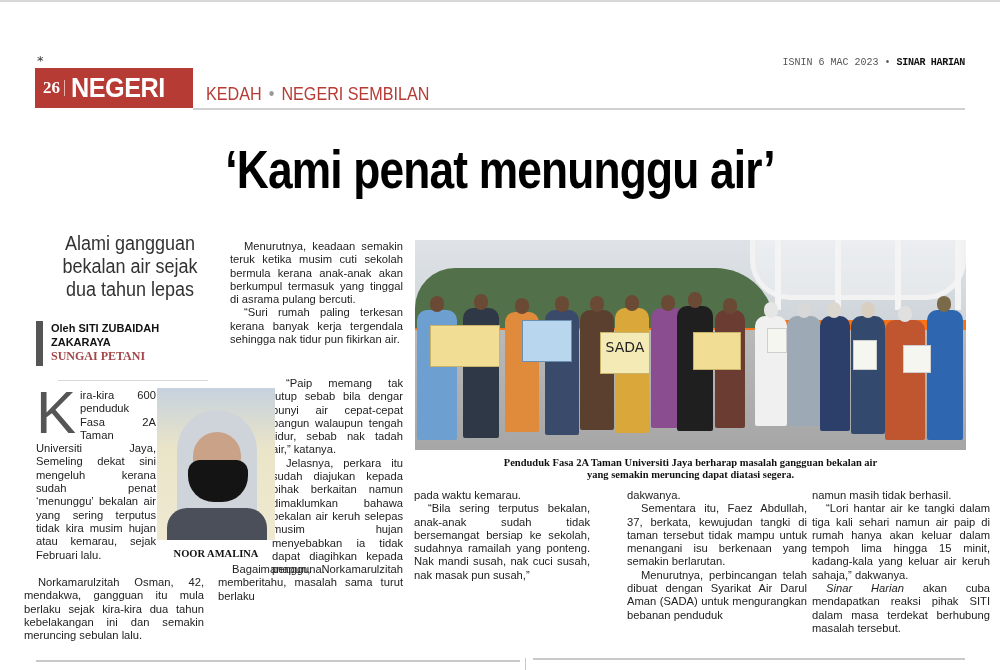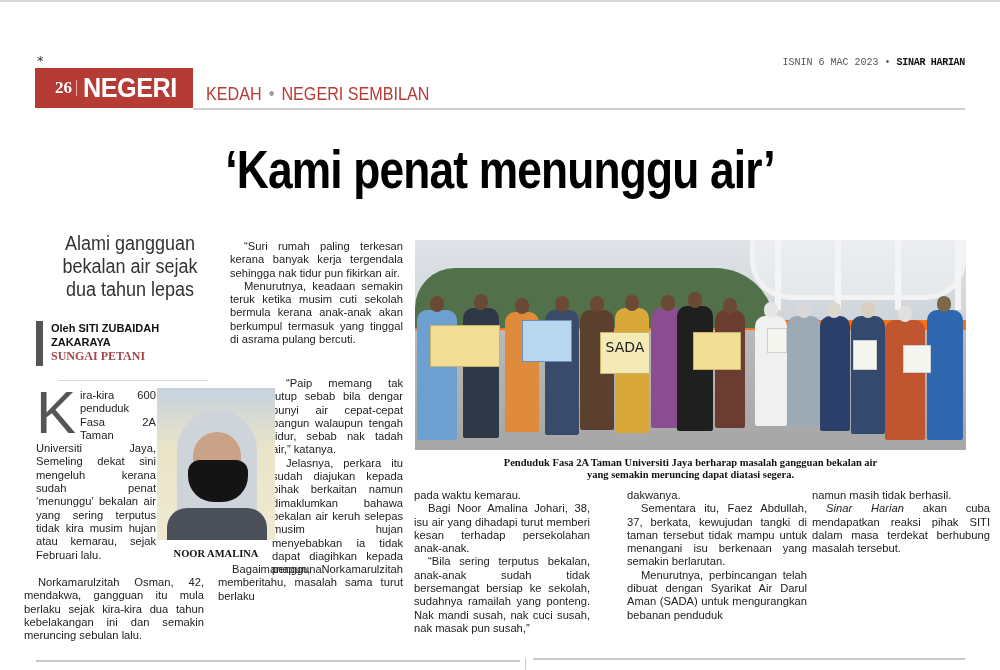--- a/index.html
+++ b/index.html
@@ -3,21 +3,21 @@
 <meta charset="utf-8">
 <style>
   * { box-sizing: border-box; margin: 0; padding: 0; }
   html, body { width: 1000px; height: 670px; background: #ffffff; overflow: hidden; }
   body { position: relative; font-family: "Liberation Sans", sans-serif; color: #1a1a1a; }
 
   .top-border { position: absolute; left: 0; top: 0; width: 1000px; height: 2px; background: #d8d8d8; }
 
   .asterisk { position: absolute; left: 37px; top: 53px; font-size: 13px; color: #333; font-family: "DejaVu Sans", sans-serif; }
 
-  .section-badge { position: absolute; left: 35px; top: 68px; width: 158px; height: 40px; background: #b73b35; display: flex; align-items: center; padding-left: 20px; }
+  .section-badge { position: absolute; left: 35px; top: 68px; width: 158px; height: 40px; background: #b73b35; display: flex; align-items: center; padding-left: 8px; }
   .page-num { font-family: "Liberation Serif", serif; font-weight: bold; font-size: 17px; color: #fff; }
   .page-sep { width: 1px; height: 16px; background: #e8b0ac; margin: 0 6px 0 4px; }
   .section-name { font-family: "Liberation Sans", sans-serif; font-weight: bold; font-size: 28px; color: #fff; letter-spacing: -0.5px; transform: scaleX(0.9); transform-origin: left center; }
 
   .region { position: absolute; left: 206px; top: 83px; font-size: 19px; color: #b73b35; transform: scaleX(0.85); transform-origin: left center; white-space: nowrap; }
   .region .dot { color: #999; margin: 0 3px; }
 
   .header-rule { position: absolute; left: 193px; top: 108px; width: 772px; height: 2px; background: #d0d0d0; }
 
   .dateline { position: absolute; right: 35px; top: 57px; font-size: 10px; color: #555; white-space: nowrap; font-family: Liberation Mono, monospace; }
@@ -114,22 +114,22 @@
 
 <div class="col col1">
   <span class="dropcap">K</span>
   <p class="noindent">ira-kira 600 penduduk Fasa 2A Taman Universiti Jaya, Semeling dekat sini mengeluh kerana sudah penat ‘menunggu’ bekalan air yang sering terputus tidak kira musim hujan atau kemarau, sejak Februari lalu.</p>
 </div>
 <div class="col col1b">
   <p>Norkamarulzitah Osman, 42, mendakwa, gangguan itu mula berlaku sejak kira-kira dua tahun kebelakangan ini dan semakin meruncing sebulan lalu.</p>
 </div>
 
 <div class="col col2">
+  <p>Menurutnya, keadaan semakin teruk ketika musim cuti sekolah bermula kerana anak-anak akan berkumpul termasuk yang tinggal di asrama pulang bercuti.</p>
   <p>“Suri rumah paling terkesan kerana banyak kerja tergendala sehingga nak tidur pun fikirkan air.</p>
-  <p>Menurutnya, keadaan semakin teruk ketika musim cuti sekolah bermula kerana anak-anak akan berkumpul termasuk yang tinggal di asrama pulang bercuti.</p>
 </div>
 <div class="col col2b">
   <p>“Paip memang tak tutup sebab bila dengar bunyi air cepat-cepat bangun walaupun tengah tidur, sebab nak tadah air,” katanya.</p>
   <p>Jelasnya, perkara itu sudah diajukan kepada pihak berkaitan namun dimaklumkan bahawa bekalan air keruh selepas musim hujan menyebabkan ia tidak dapat diagihkan kepada pengguna.</p>
 </div>
 <div class="col col2c">
   <p>Bagaimanapun, Norkamarulzitah memberitahu, masalah sama turut berlaku</p>
 </div>
 
 <div class="portrait">
@@ -191,30 +191,30 @@
   <div class="sign sign-white" style="left:488px;top:105px;width:28px;height:28px"></div>
 </div>
 
 <div class="photo-caption">
   <div>Penduduk Fasa 2A Taman Universiti Jaya berharap masalah gangguan bekalan air</div>
   <div>yang semakin meruncing dapat diatasi segera.</div>
 </div>
 
 <div class="col col3">
   <p class="noindent">pada waktu kemarau.</p>
-  <p>Bagi Noor Amalina Johari, 38, isu air yang dihadapi turut memberi kesan terhadap persekolahan anak-anak.</p>
   <p>“Bila sering terputus bekalan, anak-anak sudah tidak bersemangat bersiap ke sekolah, sudahnya ramailah yang ponteng. Nak mandi susah, nak cuci susah, nak masak pun susah,”</p>
 </div>
 
 <div class="col col4">
   <p class="noindent">dakwanya.</p>
   <p>Sementara itu, Faez Abdullah, 37, berkata, kewujudan tangki di taman tersebut tidak mampu untuk menangani isu berkenaan yang semakin berlarutan.</p>
   <p>Menurutnya, perbincangan telah dibuat dengan Syarikat Air Darul Aman (SADA) untuk mengurangkan bebanan penduduk</p>
 </div>
 
 <div class="col col5">
   <p class="noindent">namun masih tidak berhasil.</p>
+  <p>“Lori hantar air ke tangki dalam tiga kali sehari namun air paip di rumah hanya akan keluar dalam tempoh lima hingga 15 minit, kadang-kala yang keluar air keruh sahaja,” dakwanya.</p>
   <p><i>Sinar Harian</i><span> akan cuba mendapatkan reaksi pihak SITI dalam masa terdekat berhubung masalah tersebut.</span></p>
 </div>
 
 <div class="bottom-rule-left"></div>
 <div class="bottom-vrule"></div>
 <div class="bottom-rule-right"></div>
 
 </body></html>

